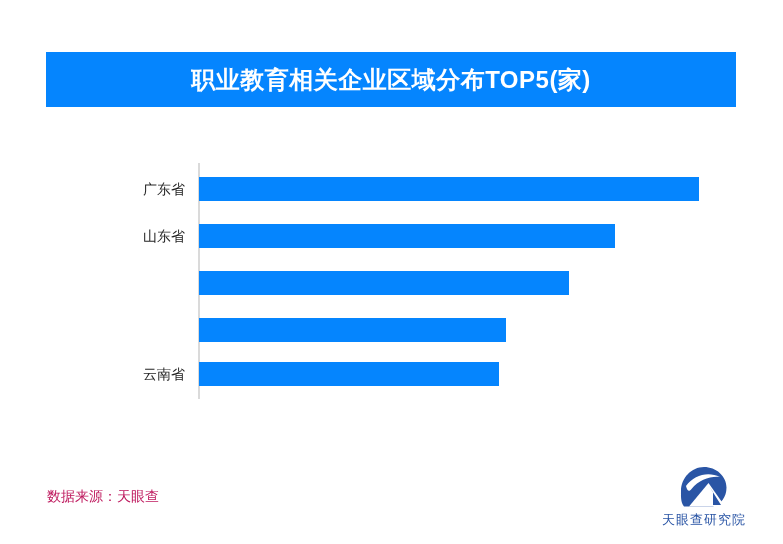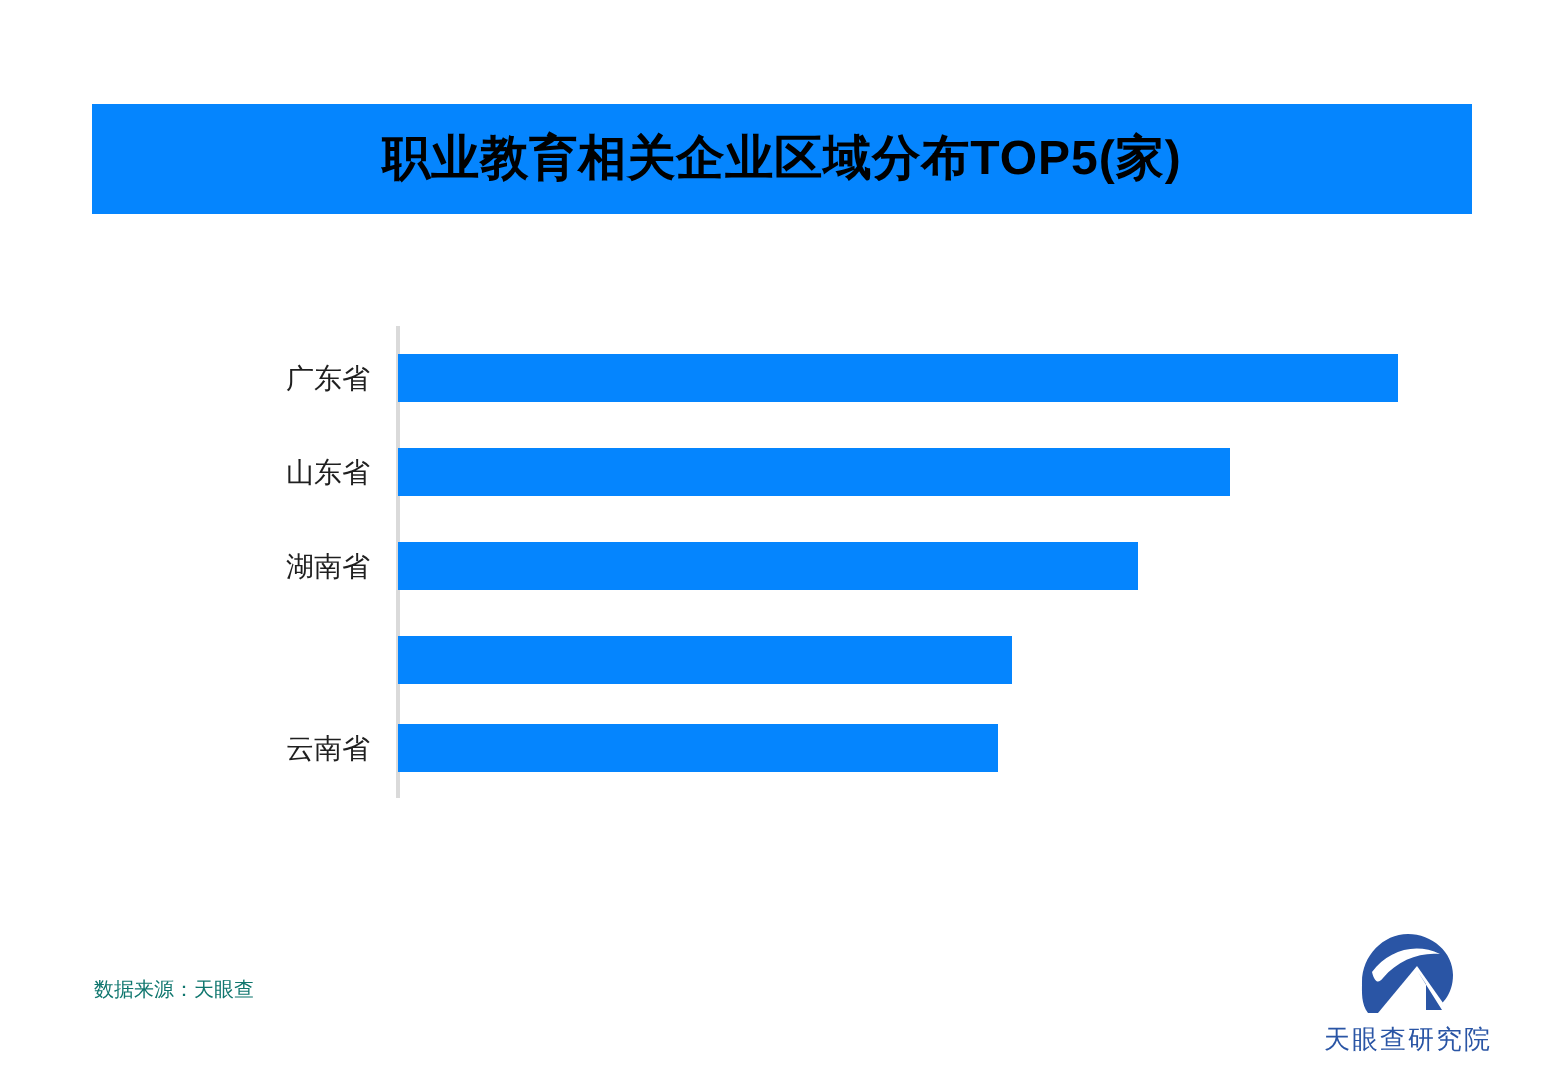--- a/index.html
+++ b/index.html
@@ -84,22 +84,22 @@
   .bar-fill {
     height: 100%;
     background: #0585fe;
   }
 
   
   #source-note {
     position: absolute;
     left: 47px;
     top: 487px;
-    font-size: 10px;
-    color: #0f766e;
+    font-size: 14px;
+    color: #be185d;
     white-space: nowrap;
     line-height: 18px;
   }
 
   #logo-block {
     position: absolute;
     left: 648px;
     top: 466px;
     width: 112px;
     height: 68px;
@@ -122,42 +122,41 @@
     white-space: nowrap;
     font-weight: normal;
   }
 </style>
 </head>
 <body>
 
 <div id="canvas">
 
   <div id="header-banner" style="background: rgb(5, 133, 254);">
-    <div id="header-title" style="color: #000000;">职业教育相关企业区域分布TOP5(家)</div>
+    <div id="header-title" style="color: #ffffff;">职业教育相关企业区域分布TOP5(家)</div>
   </div>
 
   <div id="chart-area">
     <div id="axis-line" style="background: rgb(218, 218, 218);"></div>
 
     <div class="bar-row" style="top:74px">
       <div class="bar-label">山东省</div>
       <div class="bar-track" style="width:500px">
         <div class="bar-fill" style="width: 83.2%; background: rgb(5, 133, 254);"></div>
       </div>
     </div>
 
     <div class="bar-row" style="top:27px">
       <div class="bar-label">广东省</div>
       <div class="bar-track" style="width:500px">
         <div class="bar-fill" style="width: 100%; background: rgb(5, 133, 254);"></div>
       </div>
     </div>
 
     <div class="bar-row" style="top:121px">
-      <div class="bar-label">湖南省</div>
       <div class="bar-track" style="width:500px">
         <div class="bar-fill" style="width: 74%; background: rgb(5, 133, 254);"></div>
       </div>
     </div>
 
     <div class="bar-row" style="top:168px">
       <div class="bar-track" style="width:500px">
         <div class="bar-fill" style="width: 61.4%; background: rgb(5, 133, 254);"></div>
       </div>
     </div>

